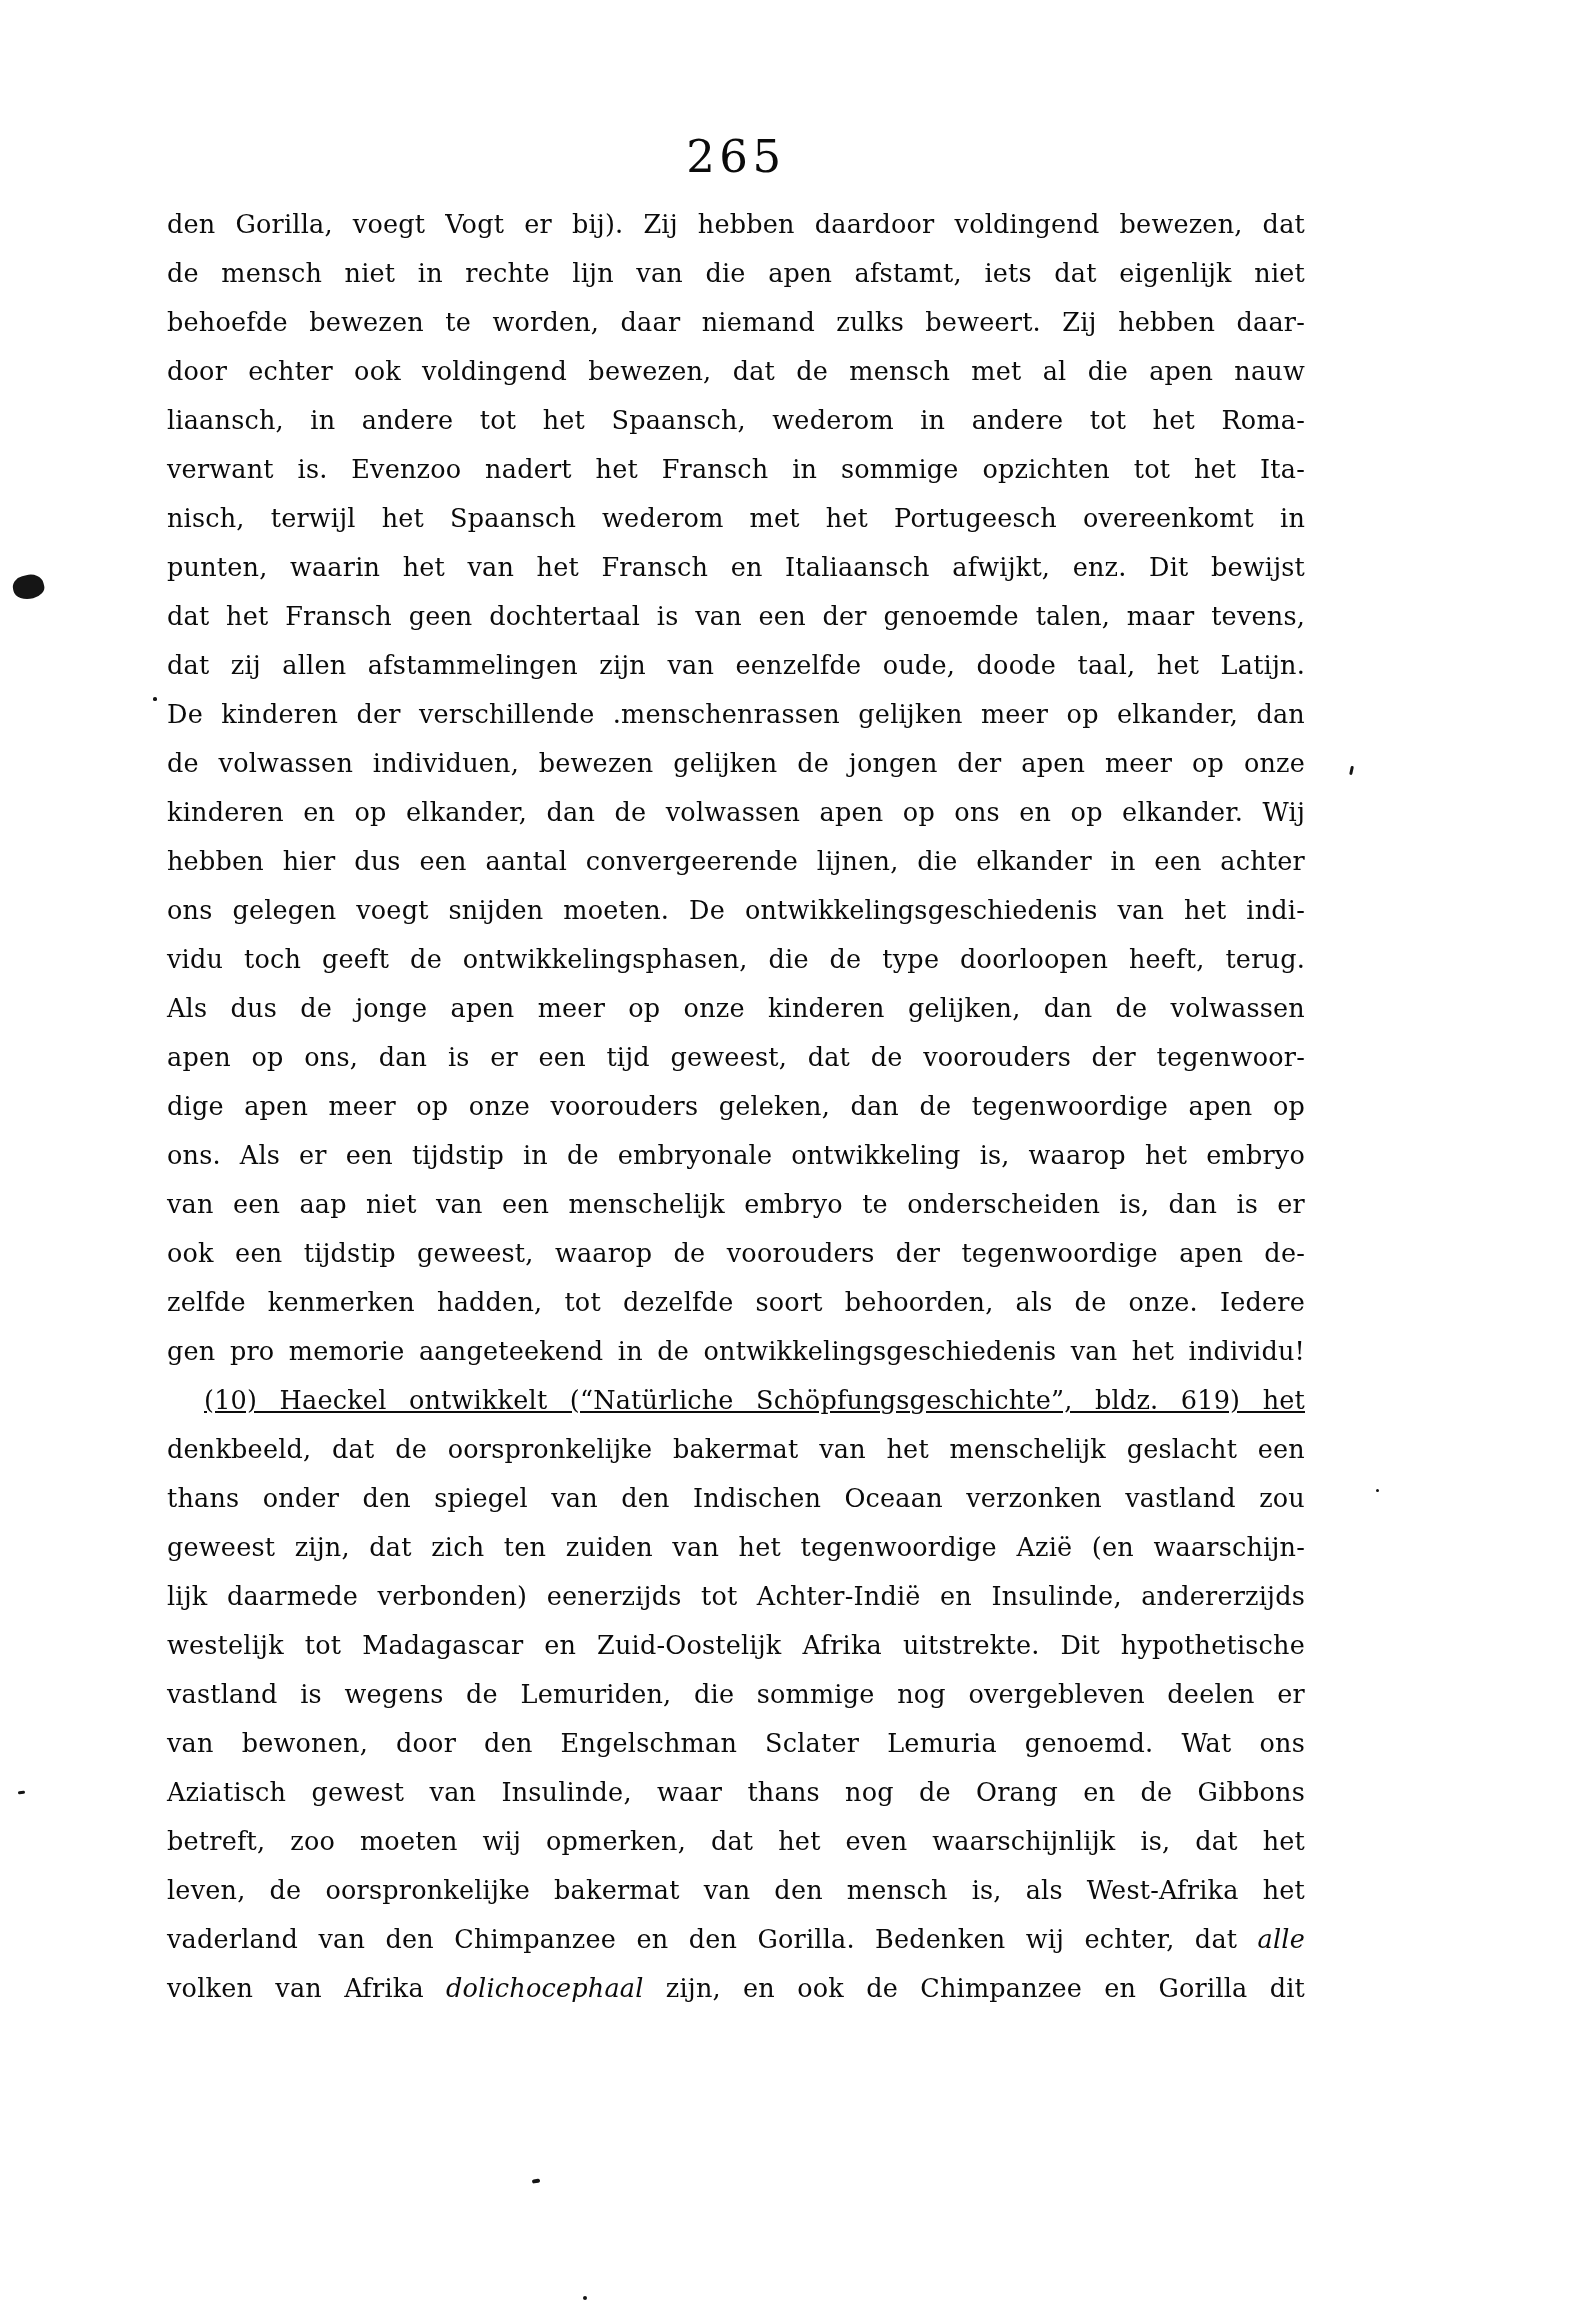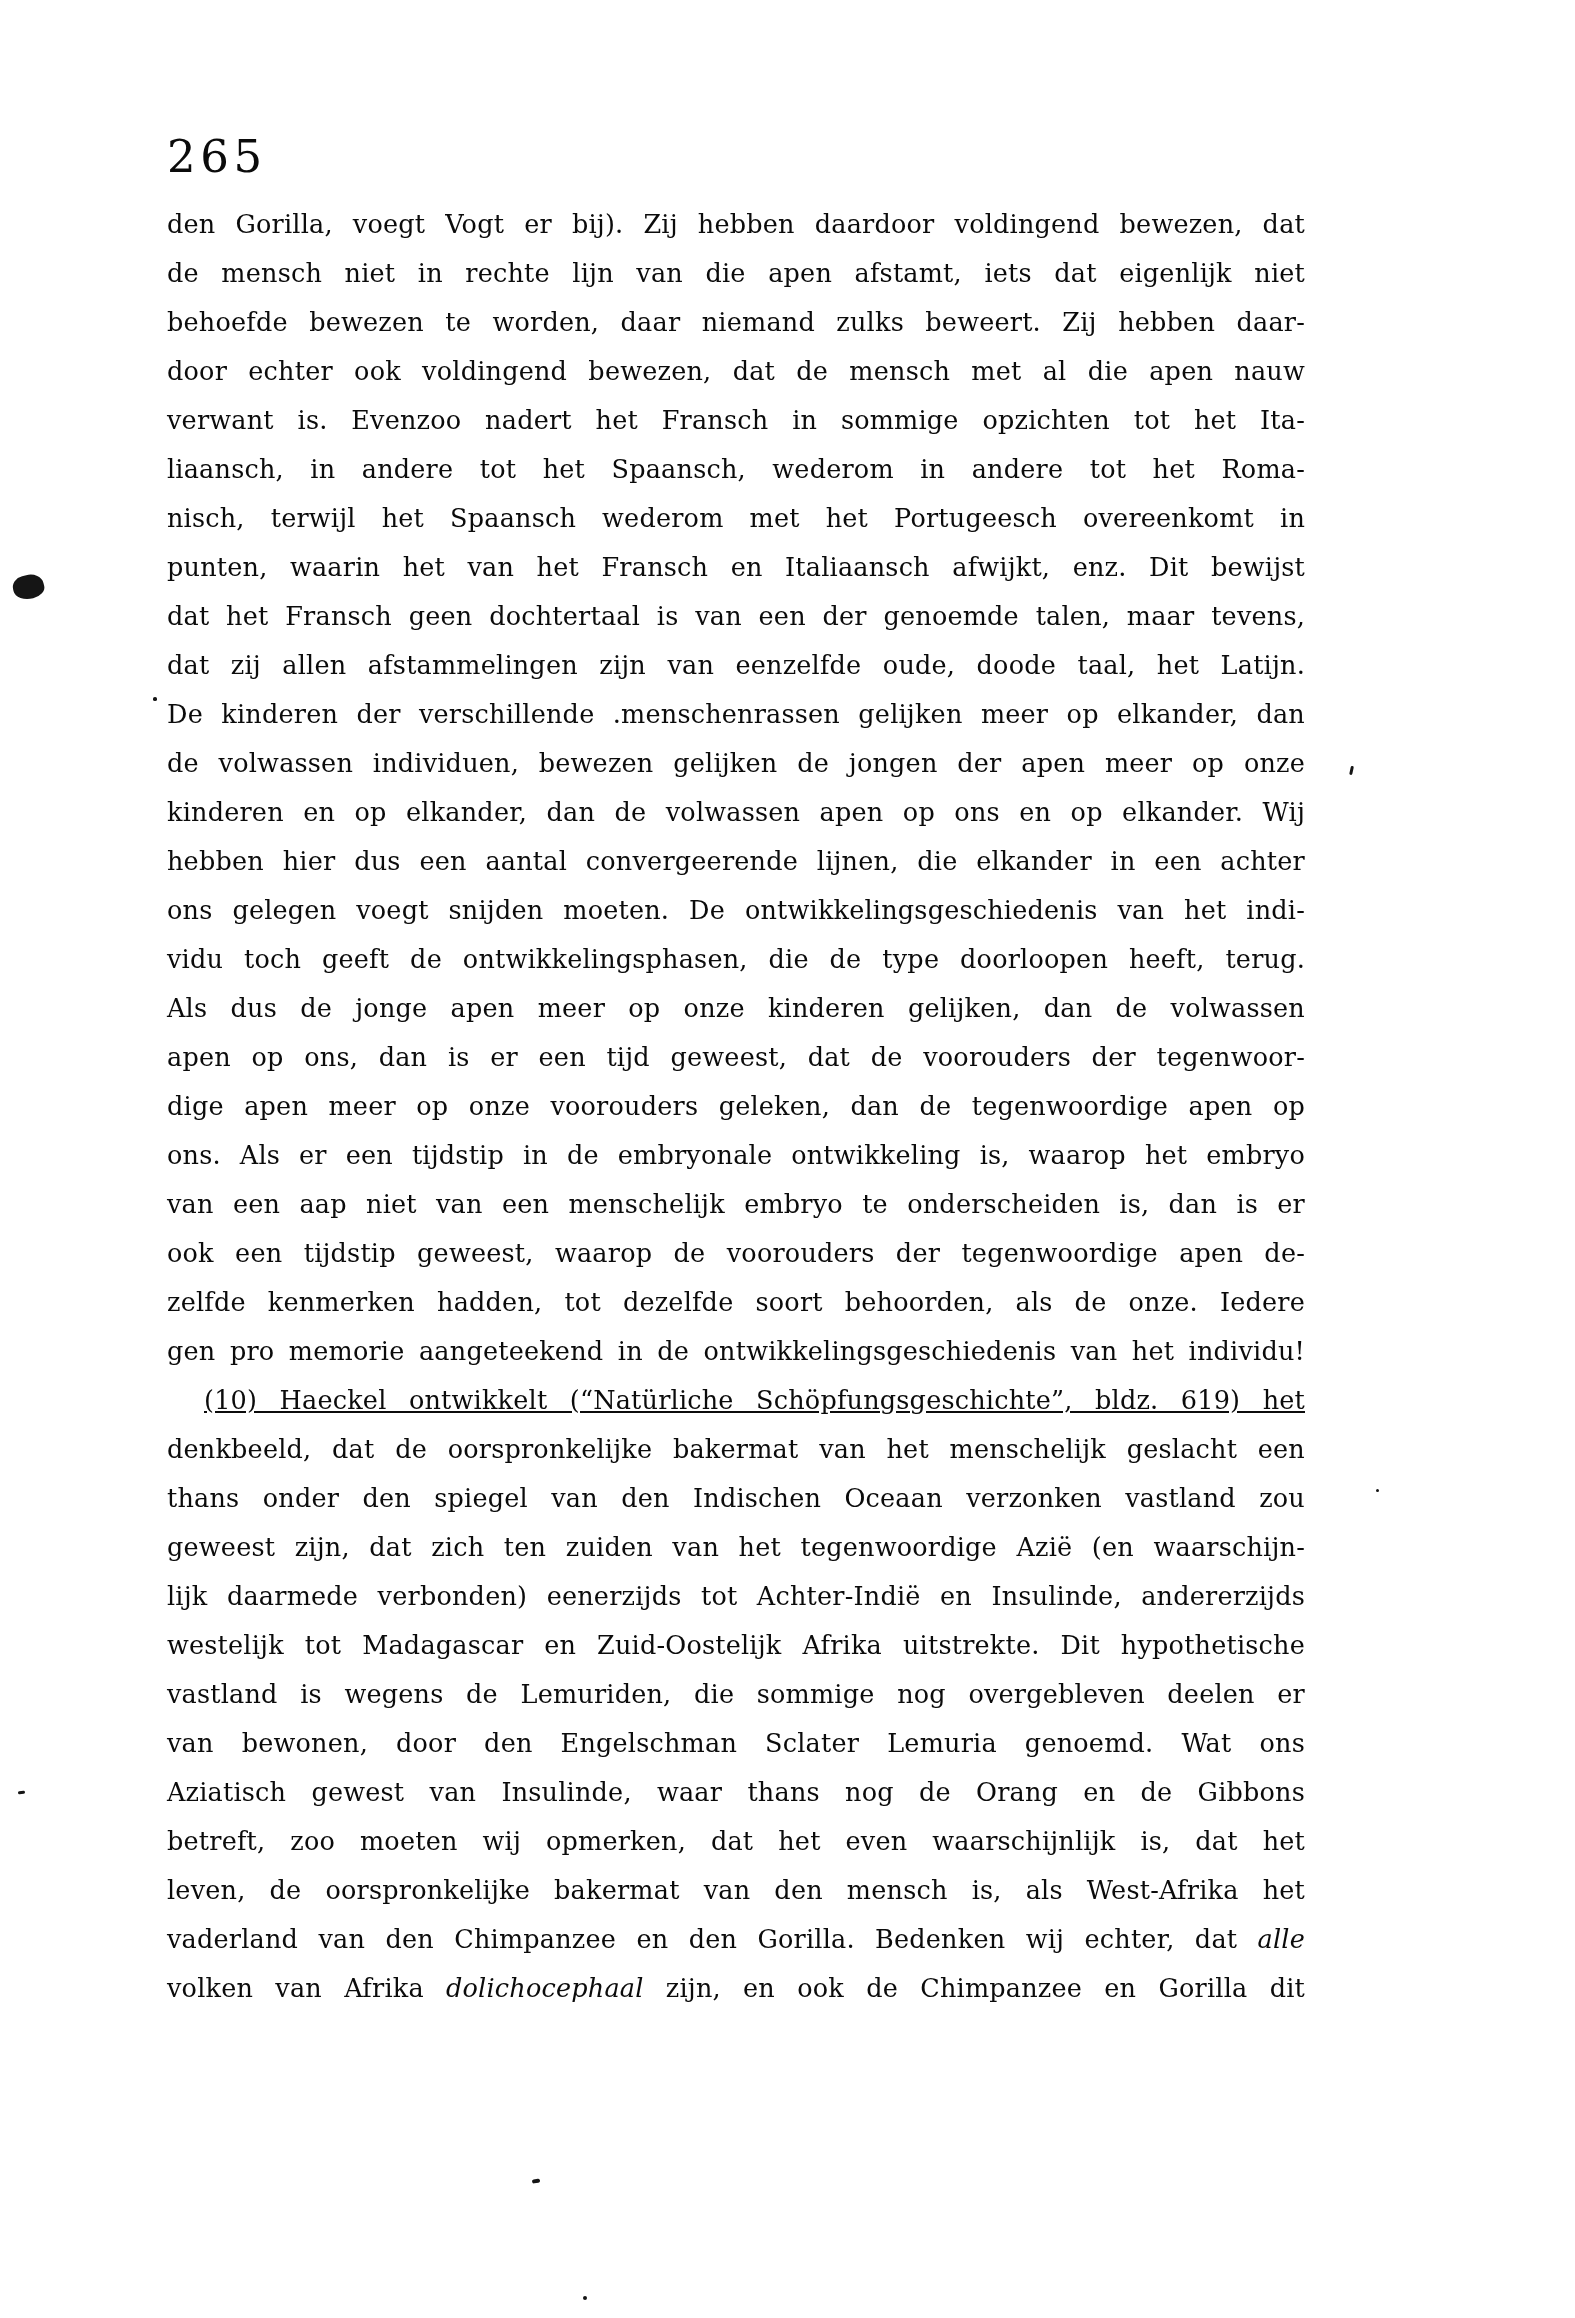--- a/index.html
+++ b/index.html
@@ -7,21 +7,21 @@
     width:1576px;height:2394px;
     background:#ffffff;
     position:relative;
     font-family:"DejaVu Serif","Liberation Serif",serif;
     color:#0b0b0b;
     overflow:hidden;
   }
   .page{position:absolute;inset:0;}
   .page-number{
     position:absolute;left:167px;top:134px;width:1138px;
-    text-align:left;
+    text-align:center;
     font-size:45px;line-height:1;letter-spacing:4.6px;
   }
   .text-block{
     position:absolute;left:167px;top:200px;width:1138px;
     font-size:25.5px;line-height:49px;letter-spacing:0.2px;
   }
   .line{
     height:49px;
     text-align:justify;
     text-align-last:justify;
@@ -47,22 +47,22 @@
 <body>
 
 <div class="page">
   <div class="page-number">265</div>
 
   <div class="text-block">
       <div class="line"><span>den Gorilla, voegt Vogt er bij). Zij hebben daardoor voldingend bewezen, dat</span></div>
       <div class="line"><span>de mensch niet in rechte lijn van die apen afstamt, iets dat eigenlijk niet</span></div>
       <div class="line"><span>behoefde bewezen te worden, daar niemand zulks beweert. Zij hebben daar-</span></div>
       <div class="line"><span>door echter ook voldingend bewezen, dat de mensch met al die apen nauw</span></div>
+      <div class="line"><span>liaansch, in andere tot het Spaansch, wederom in andere tot het Roma-</span></div>
       <div class="line"><span>verwant is. Evenzoo nadert het Fransch in sommige opzichten tot het Ita-</span></div>
-      <div class="line"><span>liaansch, in andere tot het Spaansch, wederom in andere tot het Roma-</span></div>
       <div class="line"><span>nisch, terwijl het Spaansch wederom met het Portugeesch overeenkomt in</span></div>
       <div class="line"><span>punten, waarin het van het Fransch en Italiaansch afwijkt, enz. Dit bewijst</span></div>
       <div class="line"><span>dat het Fransch geen dochtertaal is van een der genoemde talen, maar tevens,</span></div>
       <div class="line"><span>dat zij allen afstammelingen zijn van eenzelfde oude, doode taal, het Latijn.</span></div>
       <div class="line"><span>De kinderen der verschillende .menschenrassen gelijken meer op elkander, dan</span></div>
       <div class="line"><span>de volwassen individuen, bewezen gelijken de jongen der apen meer op onze</span></div>
       <div class="line"><span>kinderen en op elkander, dan de volwassen apen op ons en op elkander. Wij</span></div>
       <div class="line"><span>hebben hier dus een aantal convergeerende lijnen, die elkander in een achter</span></div>
       <div class="line"><span>ons gelegen voegt snijden moeten. De ontwikkelingsgeschiedenis van het indi-</span></div>
       <div class="line"><span>vidu toch geeft de ontwikkelingsphasen, die de type doorloopen heeft, terug.</span></div>

